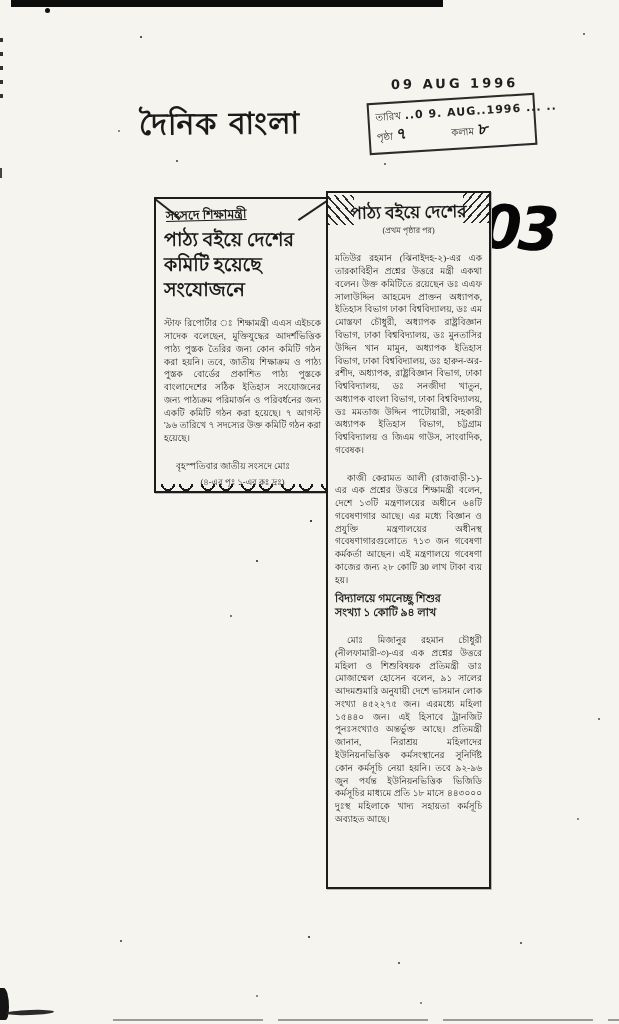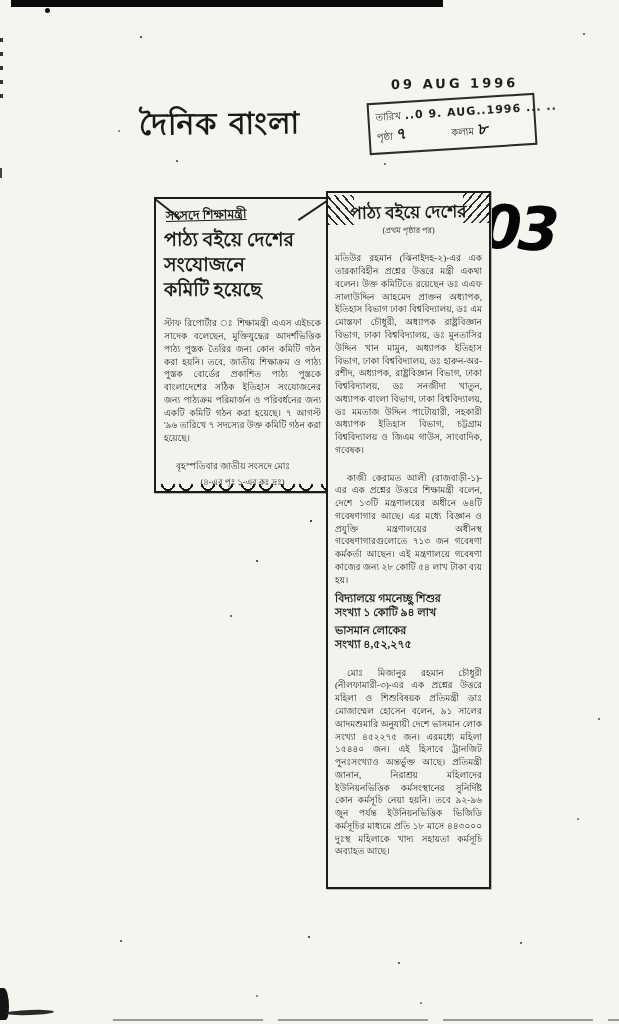--- a/index.html
+++ b/index.html
@@ -122,41 +122,37 @@
   </div>
 
   <div class="hand-number">03</div>
 
   <div class="clipping" id="clip-left">
     <div class="cutmark cm-l1"></div>
     <div class="cutmark cm-r1"></div>
     <div class="kicker">সংসদে শিক্ষামন্ত্রী</div>
     <div class="headline">
       <div>পাঠ্য বইয়ে দেশের</div>
+      <div>কমিটি হয়েছে</div>
       <div>সংযোজনে</div>
-      <div>কমিটি হয়েছে</div>
     </div>
     <p class="bodytext">স্টাফ রিপোর্টার ঃ শিক্ষামন্ত্রী এএস এইচকে সাদেক বলেছেন, মুক্তিযুদ্ধের আদর্শভিত্তিক পাঠ্য পুস্তক তৈরির জন্য কোন কমিটি গঠন করা হয়নি। তবে, জাতীয় শিক্ষাক্রম ও পাঠ্য পুস্তক বোর্ডের প্রকাশিত পাঠ্য পুস্তকে বাংলাদেশের সঠিক ইতিহাস সংযোজনের জন্য পাঠ্যক্রম পরিমার্জন ও পরিবর্ধনের জন্য একটি কমিটি গঠন করা হয়েছে। ৭ আগস্ট '৯৬ তারিখে ৭ সদস্যের উক্ত কমিটি গঠন করা হয়েছে।</p>
     <p class="bodytext indent">বৃহস্পতিবার জাতীয় সংসদে মোঃ</p>
     <p class="contnote">(৪-এর পৃঃ ১-এর কঃ দ্রঃ)</p>
     <div class="wavy-bottom"></div>
   </div>
 
   <div class="clipping" id="clip-right">
     <div class="hatch hatch-left"></div>
     <div class="hatch hatch-right"></div>
     <div class="r-heading">পাঠ্য বইয়ে দেশের</div>
     <div class="r-contnote">(প্রথম পৃষ্ঠার পর)</div>
     <p class="bodytext">মতিউর রহমান (ঝিনাইদহ-২)-এর এক তারকাবিহীন প্রশ্নের উত্তরে মন্ত্রী একথা বলেন। উক্ত কমিটিতে রয়েছেন ডঃ এএফ সালাউদ্দিন আহমেদ প্রাক্তন অধ্যাপক, ইতিহাস বিভাগ ঢাকা বিশ্ববিদ্যালয়, ডঃ এম মোস্তফা চৌধুরী, অধ্যাপক রাষ্ট্রবিজ্ঞান বিভাগ, ঢাকা বিশ্ববিদ্যালয়, ডঃ মুনতাসির উদ্দিন খান মামুন, অধ্যাপক ইতিহাস বিভাগ, ঢাকা বিশ্ববিদ্যালয়, ডঃ হারুন-অর-রশীদ, অধ্যাপক, রাষ্ট্রবিজ্ঞান বিভাগ, ঢাকা বিশ্ববিদ্যালয়, ডঃ সনজীদা খাতুন, অধ্যাপক বাংলা বিভাগ, ঢাকা বিশ্ববিদ্যালয়, ডঃ মমতাজ উদ্দিন পাটোয়ারী, সহকারী অধ্যাপক ইতিহাস বিভাগ, চট্টগ্রাম বিশ্ববিদ্যালয় ও জিএম গাউস, সাংবাদিক, গবেষক।</p>
-    <p class="bodytext indent">কাজী কেরামত আলী (রাজবাড়ী-১)-এর এক প্রশ্নের উত্তরে শিক্ষামন্ত্রী বলেন, দেশে ১৩টি মন্ত্রণালয়ের অধীনে ৬৪টি গবেষণাগার আছে। এর মধ্যে বিজ্ঞান ও প্রযুক্তি মন্ত্রণালয়ের অধীনস্থ গবেষণাগারগুলোতে ৭১৩ জন গবেষণা কর্মকর্তা আছেন। এই মন্ত্রণালয়ে গবেষণা কাজের জন্য ২৮ কোটি ৫৪ লাখ টাকা ব্যয় হয়।</p>
+    <p class="bodytext indent">কাজী কেরামত আলী (রাজবাড়ী-১)-এর এক প্রশ্নের উত্তরে শিক্ষামন্ত্রী বলেন, দেশে ১৩টি মন্ত্রণালয়ের অধীনে ৬৪টি গবেষণাগার আছে। এর মধ্যে বিজ্ঞান ও প্রযুক্তি মন্ত্রণালয়ের অধীনস্থ গবেষণাগারগুলোতে ৭১৩ জন গবেষণা কর্মকর্তা আছেন। এই মন্ত্রণালয়ে গবেষণা কাজের জন্য ২৮ কোটি 30 লাখ টাকা ব্যয় হয়।</p>
     <div class="subhead">
       <div>বিদ্যালয়ে গমনেচ্ছু শিশুর</div>
       <div>সংখ্যা ১ কোটি ৯৪ লাখ</div>
-    </div>
-    <div class="subhead">
-      <div>ভাসমান লোকের</div>
-      <div>সংখ্যা ৪,৫২,২৭৫</div>
     </div>
     <p class="bodytext indent">মোঃ মিজানুর রহমান চৌধুরী (নীলফামারী-৩)-এর এক প্রশ্নের উত্তরে মহিলা ও শিশুবিষয়ক প্রতিমন্ত্রী ডাঃ মোজাম্মেল হোসেন বলেন, ৯১ সালের আদমশুমারি অনুযায়ী দেশে ভাসমান লোক সংখ্যা ৪৫২২৭৫ জন। এরমধ্যে মহিলা ১৫৪৪০ জন। এই হিসাবে ট্রানজিট পুনঃসংখ্যাও অন্তর্ভুক্ত আছে। প্রতিমন্ত্রী জানান, নিরাশ্রয় মহিলাদের ইউনিয়নভিত্তিক কর্মসংস্থানের সুনির্দিষ্ট কোন কর্মসূচি নেয়া হয়নি। তবে ৯২-৯৬ জুন পর্যন্ত ইউনিয়নভিত্তিক ভিজিডি কর্মসূচির মাধ্যমে প্রতি ১৮ মাসে ৪৪৩০০০ দুঃস্থ মহিলাকে খাদ্য সহায়তা কর্মসূচি অব্যাহত আছে।</p>
 
   </div>
 
 </div>
 
 </body></html>

